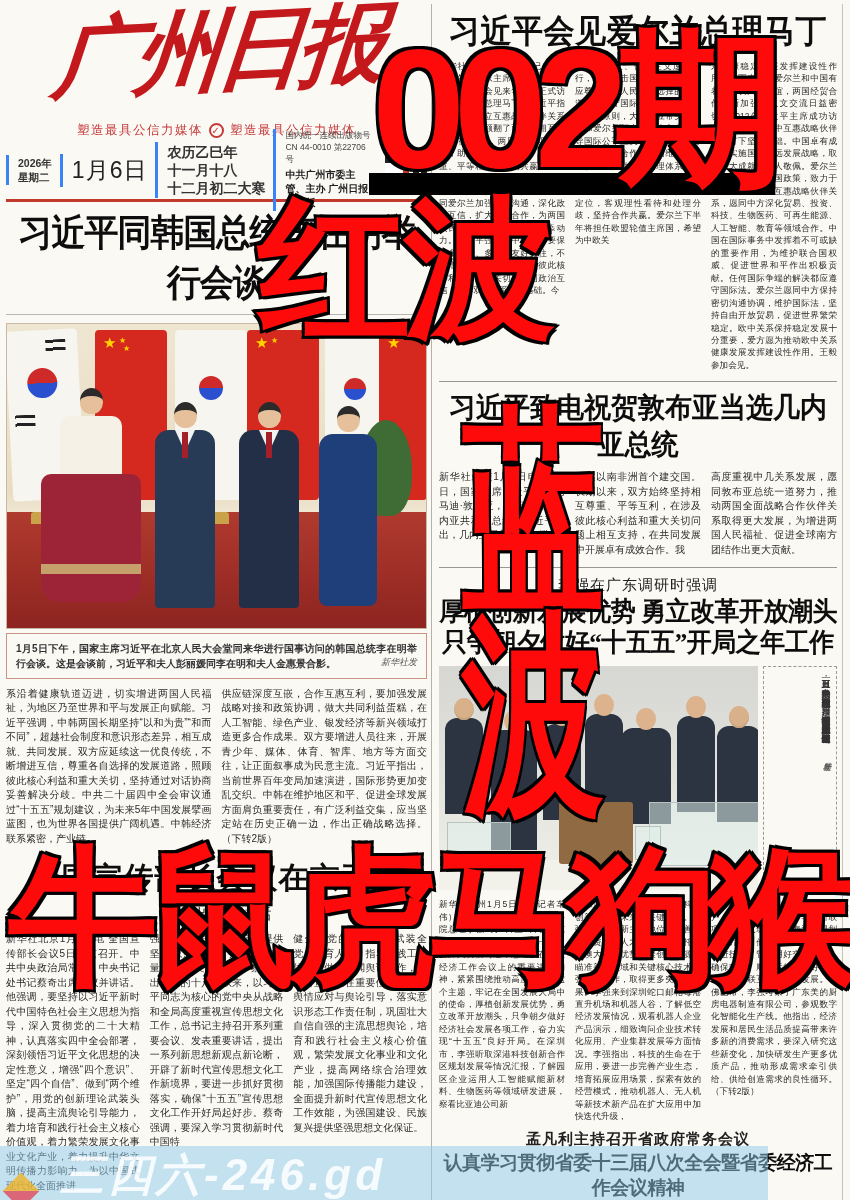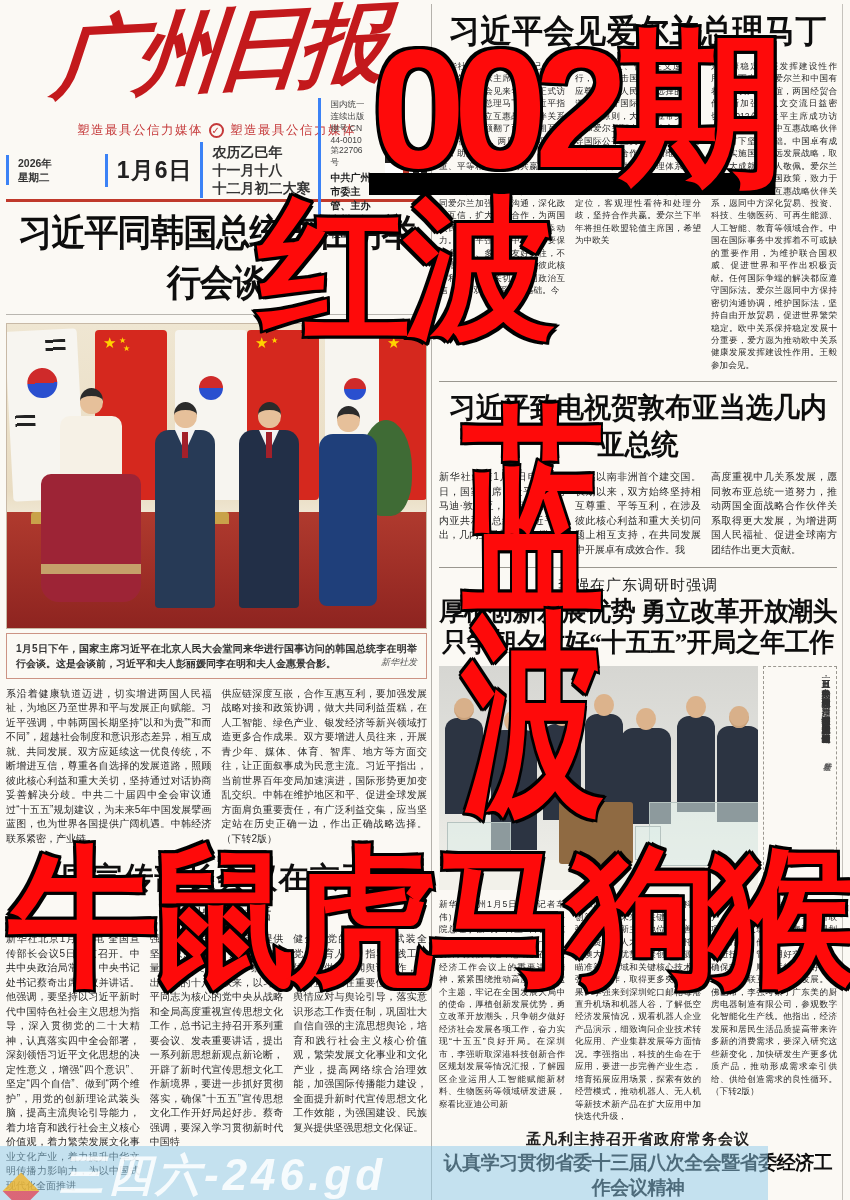--- a/index.html
+++ b/index.html
@@ -17,21 +17,21 @@
   .brand { height:112px; text-align:center; padding-top:6px; }
   .brand-title { display:inline-block; font-size:88px; line-height:1.05; color:#c3191c; font-weight:bold;
                  font-style:italic; transform:rotate(-3deg) skewX(-8deg); letter-spacing:-6px;
                  font-family:"Liberation Serif",serif; }
   .tagline { text-align:center; color:#c5393a; font-size:12.5px; letter-spacing:1.5px; margin-top:10px; }
   .tagline .logo-dot { display:inline-block; width:15px; height:15px; border:2px solid #c5393a; border-radius:50%;
                  color:#c5393a; font-size:10px; line-height:11px; vertical-align:middle; margin:0 6px; font-weight:bold; }
   .datebar { display:flex; align-items:center; margin-top:9px; height:44px; }
   .datebar .seg { border-left:3px solid #3b82f6; padding:1px 8px 1px 9px; }
   .d-small { font-size:10.5px; font-weight:bold; color:#333; line-height:1.35; }
-  .d-big { font-size:23px; font-weight:bold; color:#222; letter-spacing:1px;margin-left:45px; }
+  .d-big { font-size:23px; font-weight:normal; color:#222; letter-spacing:1px; }
   .d-tiny { font-size:14px; font-weight:bold; color:#333; line-height:1.3; }
   .pubinfo1 { font-size:8.5px; color:#444; }
   .pubinfo2 { font-size:10px; color:#222; font-weight:bold; margin-top:2px; }
   .qr { width:42px; height:42px; margin-left:6px; flex:none; }
   .redline { height:2.5px; background:#c0392b; margin-top:7px; }
 
   
   .h-main { font-size:34px; font-weight:bold; letter-spacing:-1px; text-align:center;
             margin-top:10px; color:#0d0d0d; transform:scaleY(1.08); }
   .h-rule { height:1px; background:#b9b6b0; margin:10px 0 6px; }

